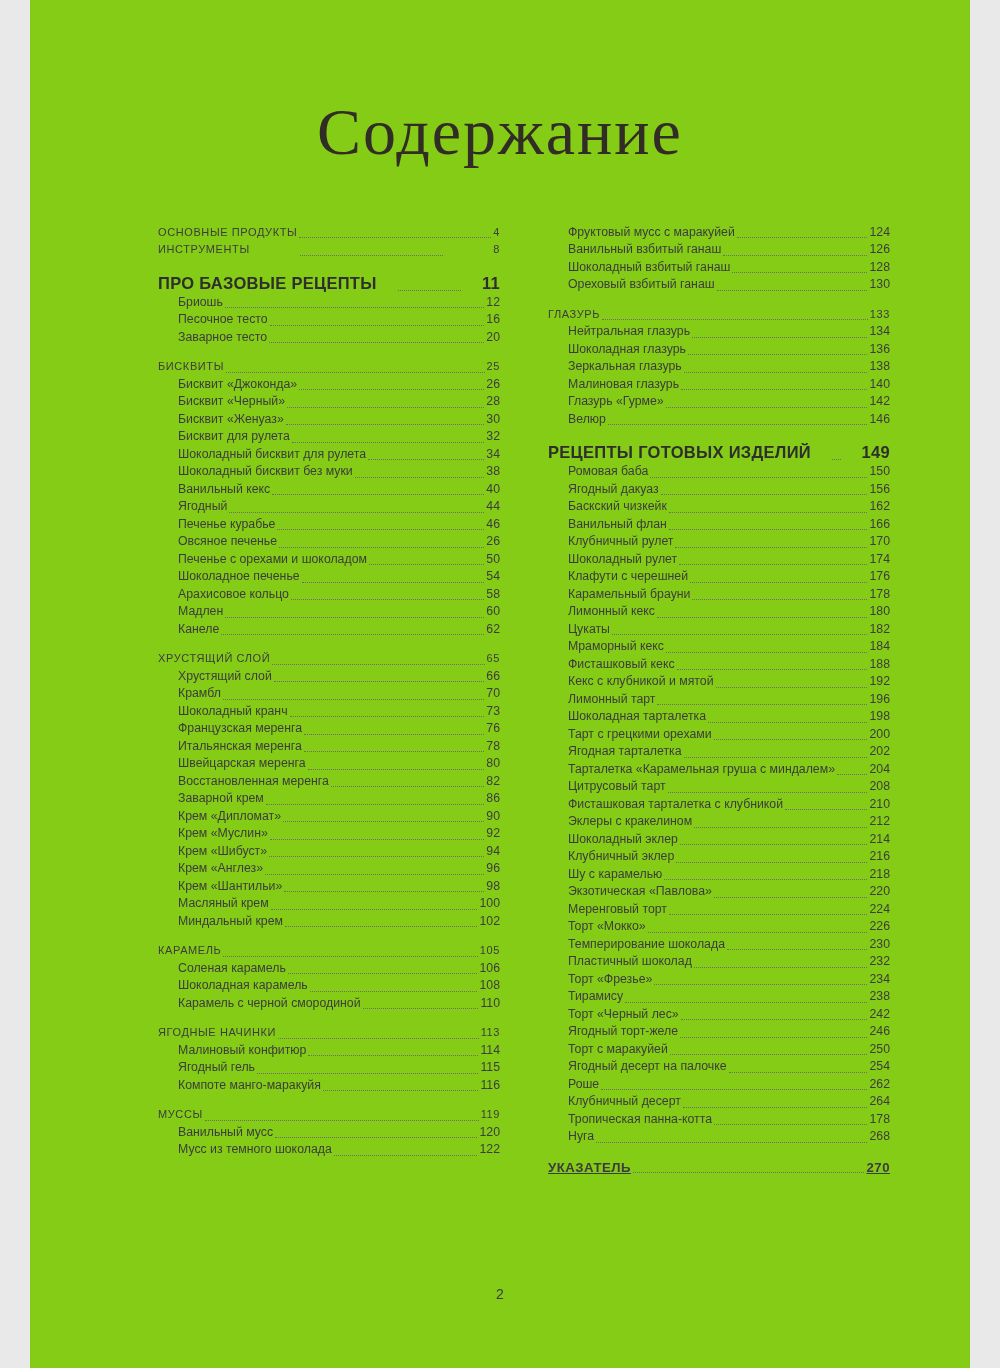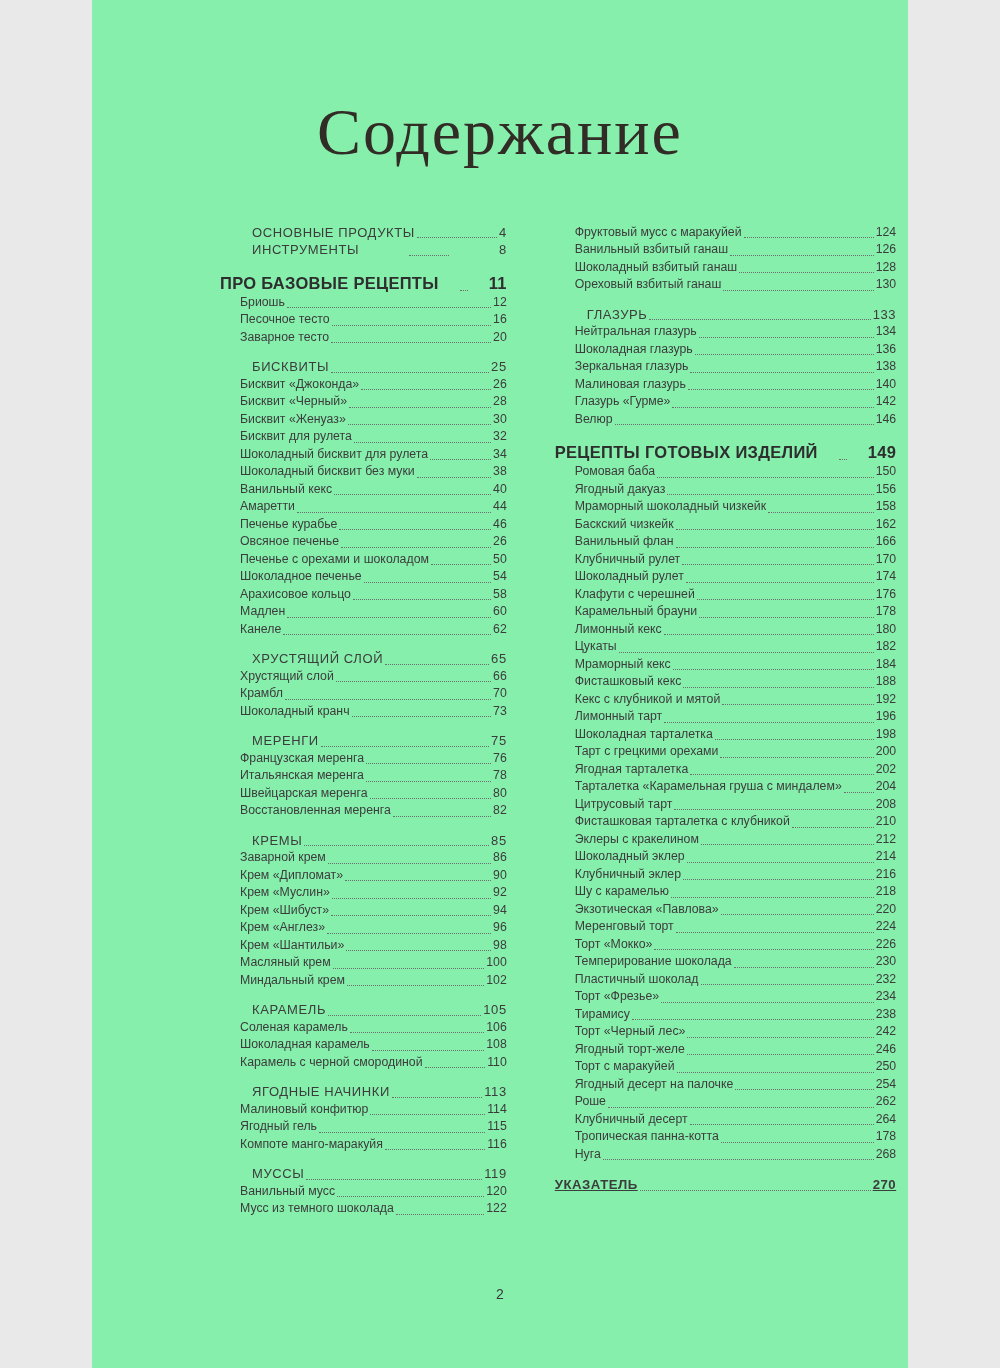--- a/index.html
+++ b/index.html
@@ -1,19 +1,19 @@
 <!DOCTYPE html>
 <html><head>
 <meta charset="utf-8">
 <style>
   * { margin:0; padding:0; box-sizing:border-box; }
   html, body { background:#e9e9e9; }
   body { display:flex; justify-content:center; }
   .sheet {
-    width:816px; height:1368px; background:#86efac; position:relative;
+    width:940px; height:1368px; background:#84cc16; position:relative;
     font-family:"Liberation Sans", sans-serif; color:#3a3a3a; overflow:hidden;
   }
   .title {
     font-family:"Liberation Serif", serif; font-weight:400;
     font-size:66px; line-height:1.15; color:#322c26;
     text-align:center; padding-top:94px; letter-spacing:2px;
   }
   .columns {
     display:flex; gap:48px;
     padding:54px 80px 0 128px;
@@ -27,21 +27,21 @@
   .leader {
     flex:1 1 auto; min-width:8px;
     border-bottom:1.6px dotted #6e6e6e;
     margin:0 2px 3px 2px;
   }
   .num { white-space:nowrap; }
   .h1 {
     font-weight:bold; font-size:16.5px; line-height:22px;
     letter-spacing:0.3px; color:#2e2e2e; margin-top:13px;gap:19px;
   }
-  .h2 { letter-spacing:0.6px; font-size:13px; margin-top:12px;margin-left:32px; }
+  .h2 { letter-spacing:0.6px; font-size:11px; margin-top:12px; }
   .h2b { font-weight:bold; font-size:13.2px; letter-spacing:0.5px; margin-top:13px;text-decoration:underline; }
   .item { padding-left:20px; }
   .col > .row:first-child { margin-top:0; }
   .h2 + .h2 { margin-top:0;gap:48px; }
   .folio {
     position:absolute; left:0; right:0; bottom:66px;
     text-align:center; font-size:14px; color:#3a3a3a;
   }
 </style>
 </head>
@@ -115,21 +115,21 @@
           <span class="label">Шоколадный бисквит без муки</span>
           <span class="leader"></span>
           <span class="num">38</span>
         </div>
         <div class="row item">
           <span class="label">Ванильный кекс</span>
           <span class="leader"></span>
           <span class="num">40</span>
         </div>
         <div class="row item">
-          <span class="label">Амаретти</span>
+          <span class="label">Ягодный</span>
           <span class="leader"></span>
           <span class="num">44</span>
         </div>
         <div class="row item">
           <span class="label">Печенье курабье</span>
           <span class="leader"></span>
           <span class="num">46</span>
         </div>
         <div class="row item">
           <span class="label">Овсяное печенье</span>
@@ -174,49 +174,39 @@
         <div class="row item">
           <span class="label">Крамбл</span>
           <span class="leader"></span>
           <span class="num">70</span>
         </div>
         <div class="row item">
           <span class="label">Шоколадный кранч</span>
           <span class="leader"></span>
           <span class="num">73</span>
         </div>
-        <div class="row h2">
-          <span class="label">МЕРЕНГИ</span>
-          <span class="leader"></span>
-          <span class="num">75</span>
-        </div>
         <div class="row item">
           <span class="label">Французская меренга</span>
           <span class="leader"></span>
           <span class="num">76</span>
         </div>
         <div class="row item">
           <span class="label">Итальянская меренга</span>
           <span class="leader"></span>
           <span class="num">78</span>
         </div>
         <div class="row item">
           <span class="label">Швейцарская меренга</span>
           <span class="leader"></span>
           <span class="num">80</span>
         </div>
         <div class="row item">
           <span class="label">Восстановленная меренга</span>
           <span class="leader"></span>
           <span class="num">82</span>
-        </div>
-        <div class="row h2">
-          <span class="label">КРЕМЫ</span>
-          <span class="leader"></span>
-          <span class="num">85</span>
         </div>
         <div class="row item">
           <span class="label">Заварной крем</span>
           <span class="leader"></span>
           <span class="num">86</span>
         </div>
         <div class="row item">
           <span class="label">Крем «Дипломат»</span>
           <span class="leader"></span>
           <span class="num">90</span>
@@ -370,25 +360,20 @@
         </div>
         <div class="row item">
           <span class="label">Ромовая баба</span>
           <span class="leader"></span>
           <span class="num">150</span>
         </div>
         <div class="row item">
           <span class="label">Ягодный дакуаз</span>
           <span class="leader"></span>
           <span class="num">156</span>
-        </div>
-        <div class="row item">
-          <span class="label">Мраморный шоколадный чизкейк</span>
-          <span class="leader"></span>
-          <span class="num">158</span>
         </div>
         <div class="row item">
           <span class="label">Баскский чизкейк</span>
           <span class="leader"></span>
           <span class="num">162</span>
         </div>
         <div class="row item">
           <span class="label">Ванильный флан</span>
           <span class="leader"></span>
           <span class="num">166</span>

